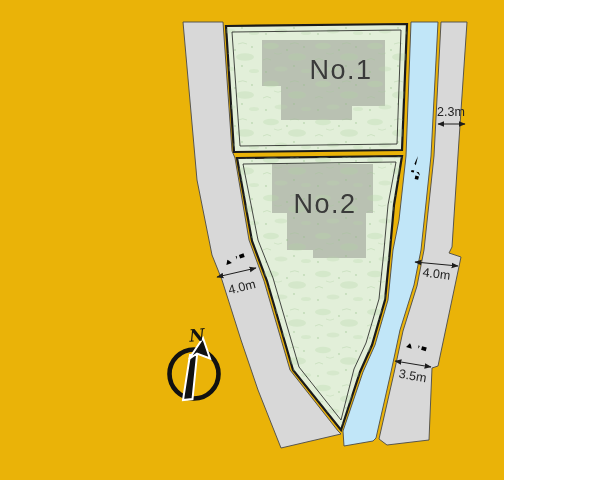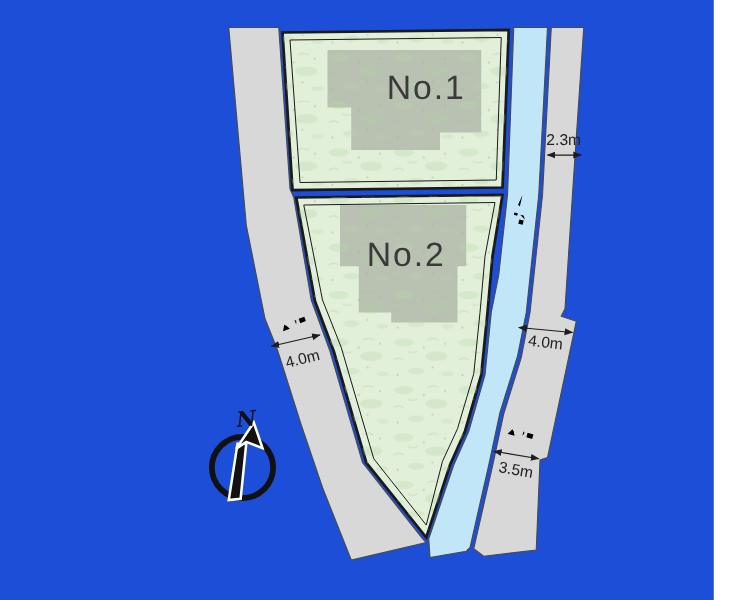--- a/index.html
+++ b/index.html
@@ -1,16 +1,16 @@
 <!DOCTYPE html>
 <html><head>
 <meta charset="utf-8">
 <style>
   html,body{margin:0;padding:0;background:#ffffff;}
-  .canvas{position:relative;width:571px;height:480px;background:#1d4ed8;overflow:hidden;
+  .canvas{position:relative;width:504px;height:480px;background:#eab308;overflow:hidden;
           font-family:"Liberation Sans",sans-serif;}
   svg{position:absolute;left:0;top:0;}
   text{font-family:"Liberation Sans",sans-serif;}
   .plot-label{font-size:27px;letter-spacing:1.5px;fill:#3a3a3a;}
   .dim-label{font-size:12.5px;fill:#222222;}
   .north-label{font-family:"DejaVu Serif",serif;font-weight:bold;font-style:italic;
                font-size:17px;fill:#111111;}
 </style>
 </head>
 <body>

